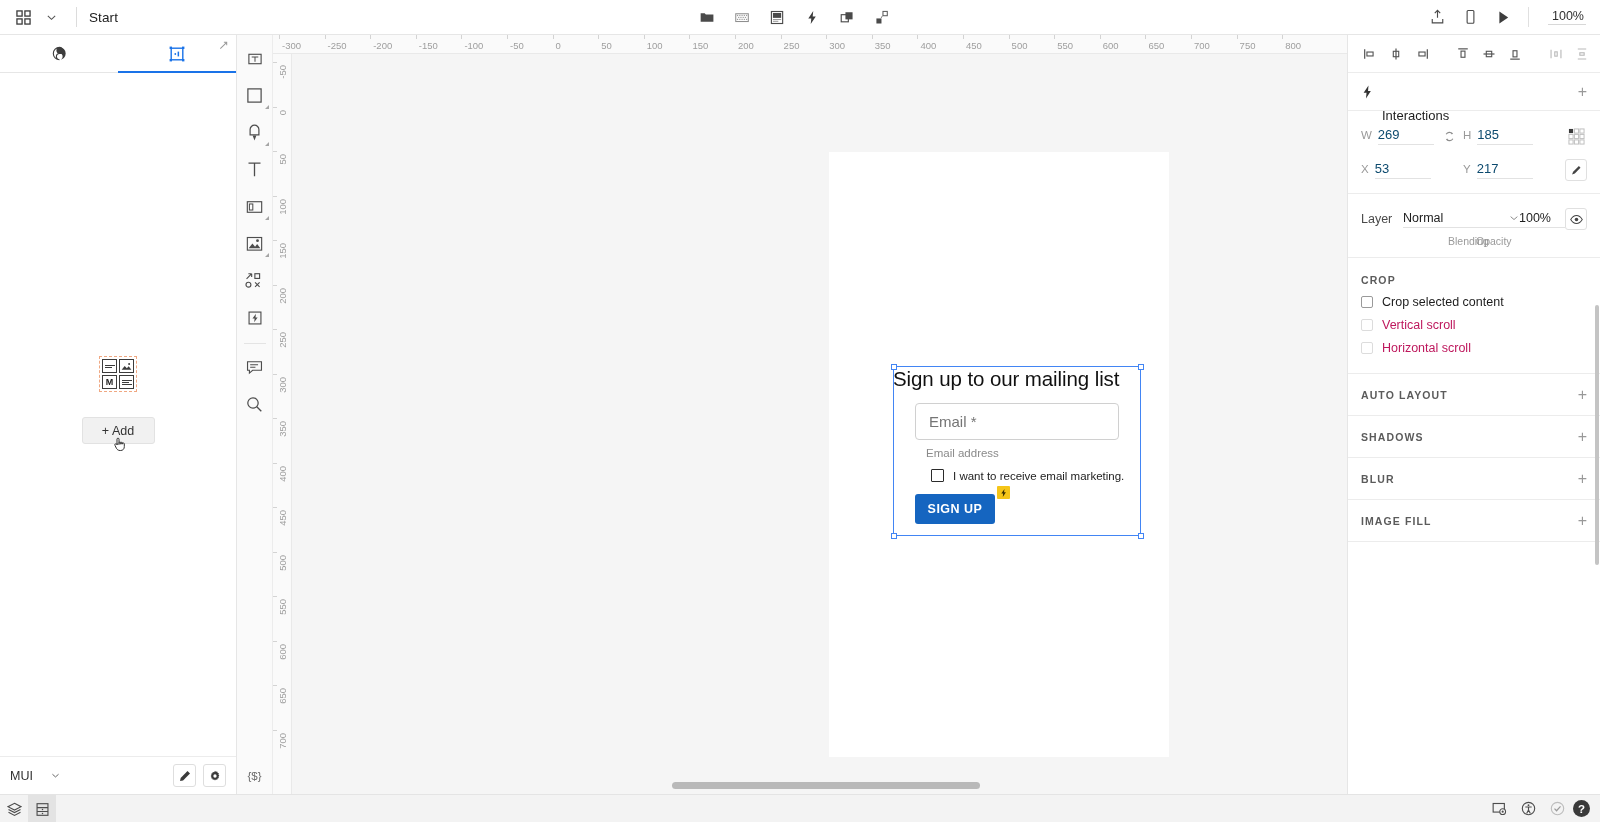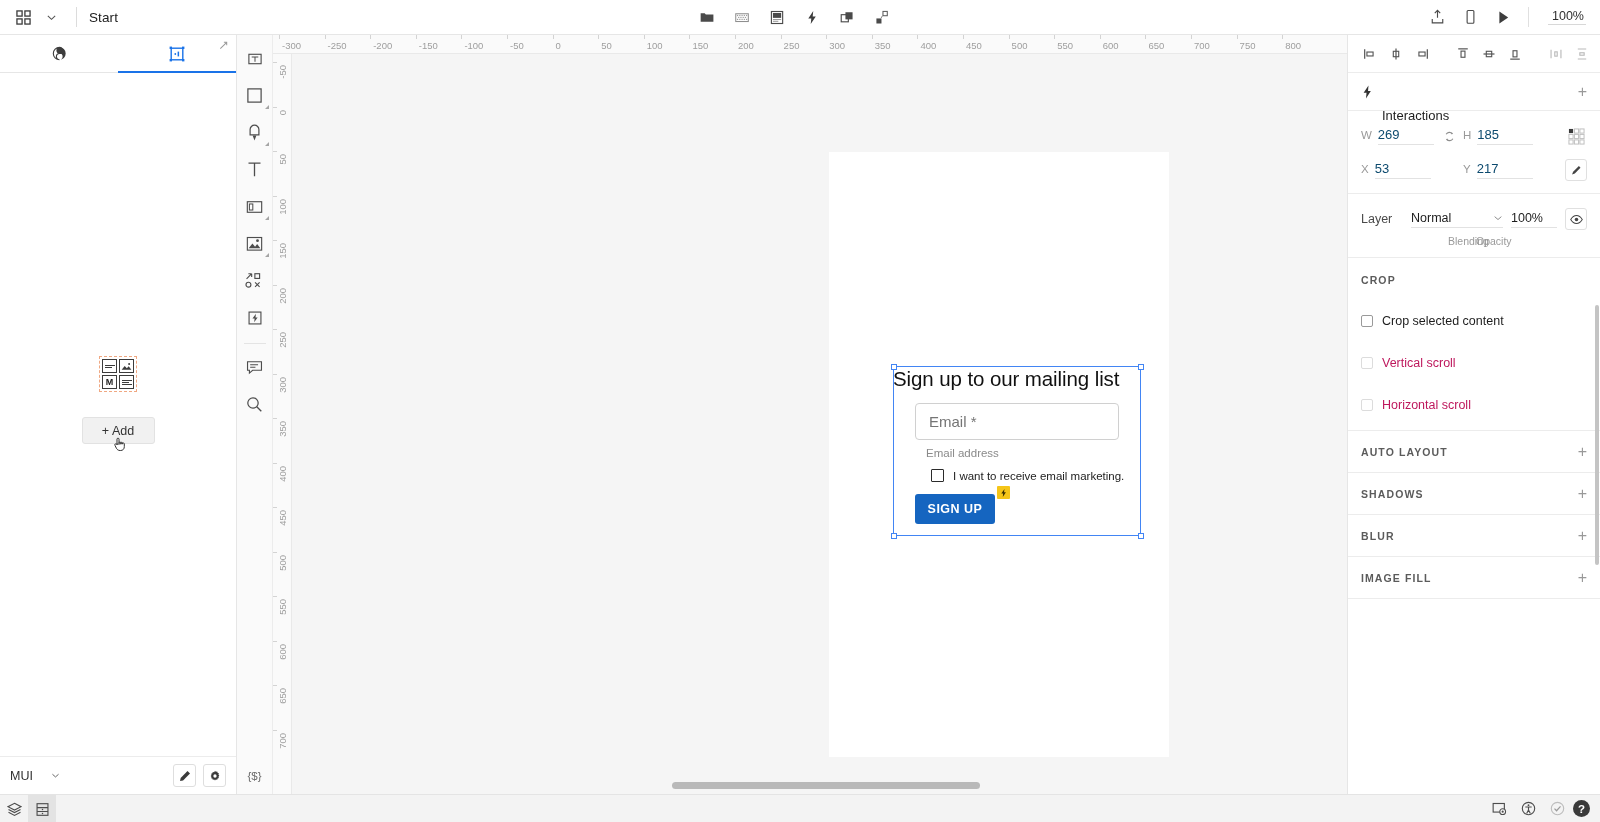--- a/index.html
+++ b/index.html
@@ -220,21 +220,21 @@
     min-width: 56px; padding-bottom: 2px;
   }
   .dim-mid { width: 28px; display: flex; justify-content: center; color: #8d8d8d; }
   .dim-btn {
     margin-left: auto; width: 22px; height: 22px; border: 1px solid #e0e0e0; border-radius: 3px;
     display: flex; align-items: center; justify-content: center; background: #fff; color: #444;
   }
   .dim-grid { margin-left: auto; width: 22px; height: 22px; display: flex; align-items: center; justify-content: center; }
 
   .rp-layer { padding: 14px 13px 10px; border-bottom: 1px solid #ececec; }
-  .layer-row { display: flex; align-items: center; gap: 8px; }
+  .layer-row { display: flex; align-items: center; gap: 0; }
   .layer-lbl { font-size: 12.5px; color: #4a4a4a; width: 42px; }
   .layer-select {
     flex: 1; display: flex; align-items: center; border-bottom: 1px solid #e2e2e2;
     padding-bottom: 2px; font-size: 12.5px; color: #1d1d1d;
   }
   .layer-select .chev { margin-left: auto; color: #8d8d8d; }
   .layer-op {
     width: 46px; font-size: 12.5px; color: #1d1d1d; border-bottom: 1px solid #e2e2e2;
     padding-bottom: 2px; text-align: left;
   }
@@ -243,21 +243,21 @@
     display: flex; align-items: center; justify-content: center; color: #444;
   }
   .layer-sub { display: flex; margin-top: 5px; font-size: 10.5px; color: #9a9a9a; }
   .layer-sub .s1 { margin-left: 51px; width: 64px; padding-left: 36px; }
 
   .rp-crop { padding: 16px 13px 18px; border-bottom: 1px solid #ececec; }
   .rp-caps {
     font-size: 10.5px; letter-spacing: 1.1px; color: #5b5b5b; font-weight: bold;
     text-transform: uppercase;
   }
-  .crop-row { display: flex; align-items: center; gap: 9px; margin-top: 28px; }
+  .crop-row { display: flex; align-items: center; gap: 9px; margin-top: 9px; }
   .crop-box { width: 12px; height: 12px; border: 1px solid #9a9a9a; border-radius: 2px; background: #fff; }
   .crop-box.dim { border-color: #dcdcdc; }
   .crop-lbl { font-size: 12.5px; color: #1d1d1d; }
   .crop-lbl.dim { color: #be185d; }
 
   .rp-acc {
     height: 42px; display: flex; align-items: center; padding: 0 13px;
     border-bottom: 1px solid #ececec;
   }
 

